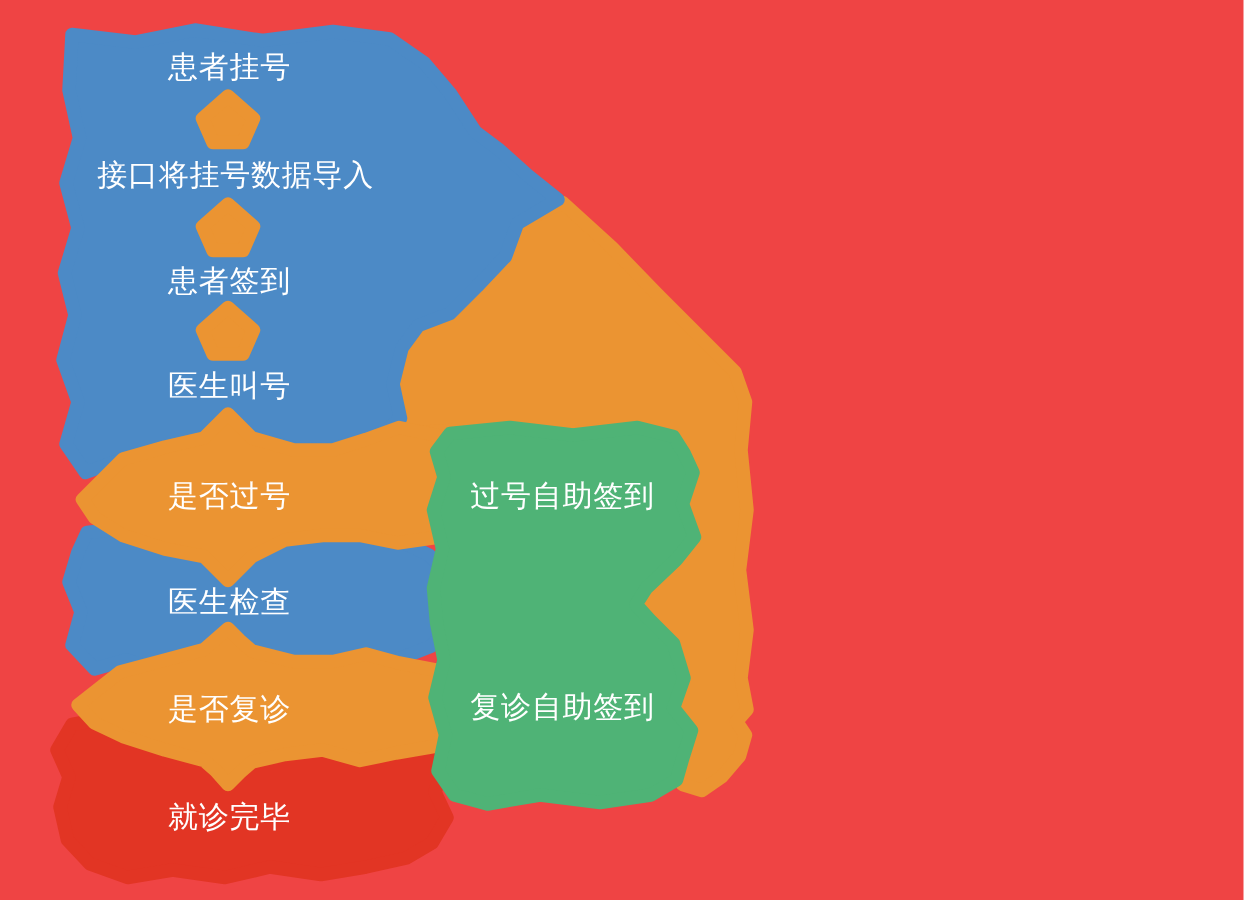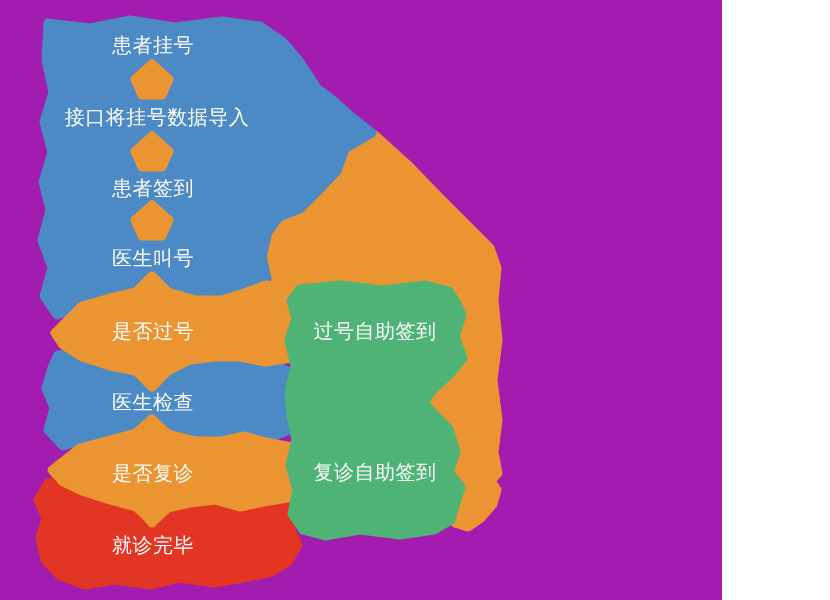--- a/index.html
+++ b/index.html
@@ -6,23 +6,23 @@
     margin: 0;
     padding: 0;
     width: 830px;
     height: 600px;
     background: #ffffff;
     overflow: hidden;
     font-family: "Liberation Sans", sans-serif;
   }
   .stage {
     position: relative;
-    width: 722px;
+    width: 829px;
     height: 600px;
-    background: #a21caf;
+    background: #ef4444;
   }
   svg { display: block; }
   .blob {
     stroke-width: 9px;
     stroke-linejoin: round;
     stroke-linecap: round;
   }
   .node-label {
     font-family: "Liberation Sans", sans-serif;
     font-size: 20px;

